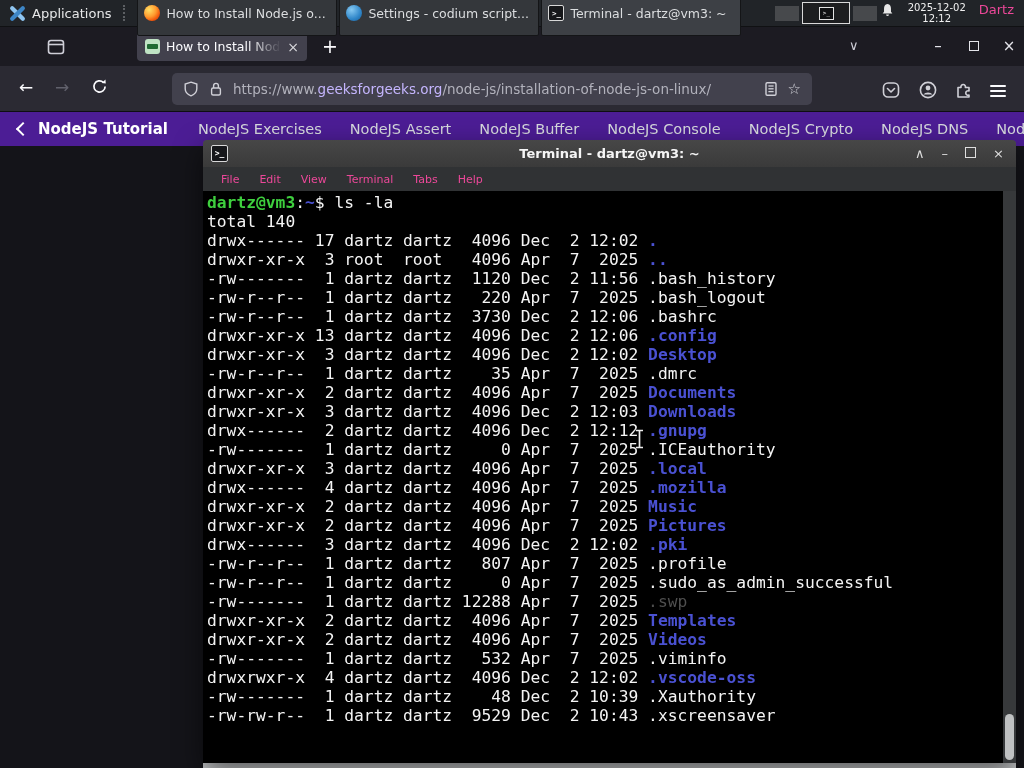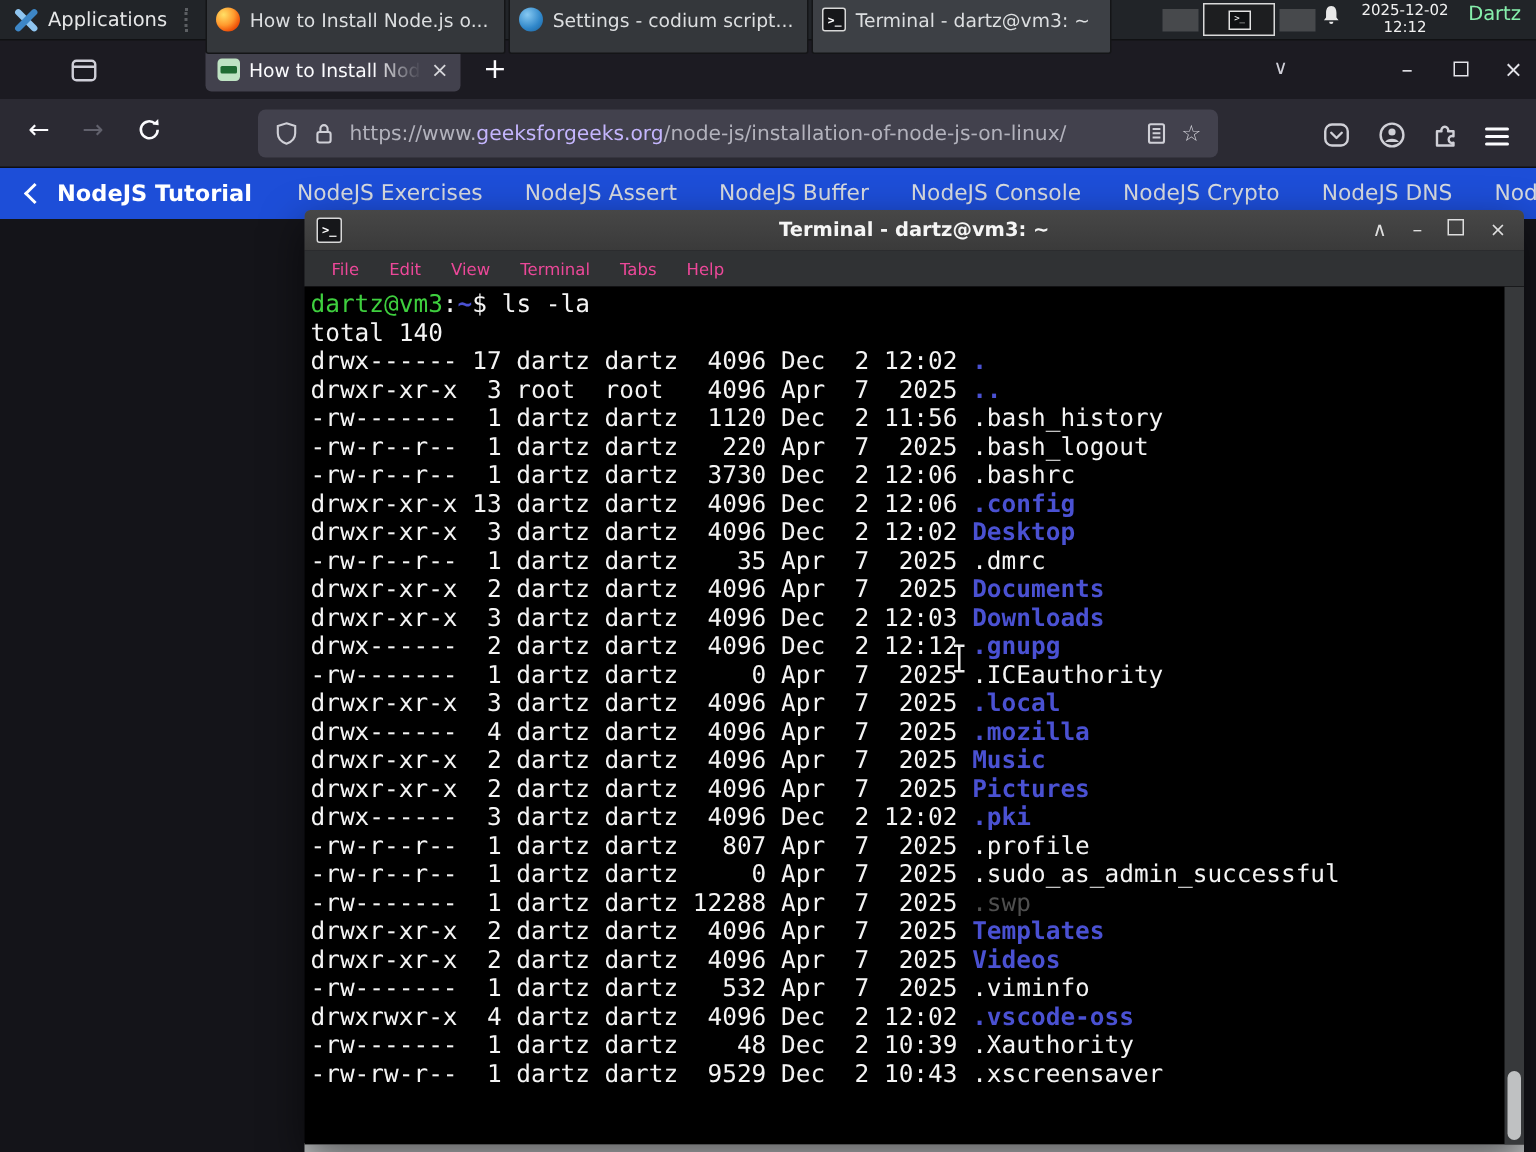--- a/index.html
+++ b/index.html
@@ -28,21 +28,21 @@
     font-family:"DejaVu Sans Mono",monospace;font-size:7.5px;font-weight:bold;display:flex;
     align-items:center;justify-content:center;box-sizing:border-box;}
   .pager{display:flex;align-items:center;gap:3px;margin-left:34px;}
   .pager-cell{width:24px;height:15px;background:#47494c;}
   .pager-cell.active{width:46px;height:20px;background:#1d1e20;border:1px solid #d9d9d9;
     display:flex;align-items:center;justify-content:center;}
   .mini-term{width:13px;height:11px;background:#101113;border:1px solid #e3e3e3;color:#fff;
     font-family:"DejaVu Sans Mono",monospace;font-size:6px;line-height:9px;text-align:center;}
   .tray{margin-left:auto;display:flex;gap:13px;padding-right:10px;}
   .clock{text-align:center;font-size:10px;line-height:11px;color:#f0f0f0;}
-  .user{font-size:13px;color:#86efac;}
+  .user{font-size:13px;color:#ec4899;}
 
   
   .tabbar{position:absolute;left:0;top:27px;width:1024px;height:39px;background:#1c1b22;z-index:10;}
   .ffview{position:absolute;left:46px;top:10px;width:20px;height:20px;}
   .tab{position:absolute;left:137px;top:5px;width:170px;height:29px;background:#42414d;border-radius:4px;
     display:flex;align-items:center;gap:6px;padding:0 8px;box-sizing:border-box;color:#fbfbfe;font-size:12.5px;}
   .favicon{width:15px;height:15px;border-radius:3px;background:#bfe3c4;position:relative;flex:none;}
   .favicon::after{content:"";position:absolute;left:2px;top:5px;right:2px;height:5px;background:#1f6b33;border-radius:1px;}
   .tab-title{flex:1;white-space:nowrap;overflow:hidden;
     -webkit-mask-image:linear-gradient(90deg,#000 72%,transparent);mask-image:linear-gradient(90deg,#000 72%,transparent);}
@@ -67,21 +67,21 @@
   .icon16{width:16px;height:16px;flex:none;}
   .star{font-size:15px;color:#d0d0d7;flex:none;line-height:16px;}
   .tool-icon{position:absolute;top:14px;width:20px;height:20px;}
   .ti-pocket{left:881px;}
   .ti-account{left:918px;}
   .ti-ext{left:954px;}
   .ti-menu{left:990px;top:16px;}
   .burger{display:block;width:16px;height:2px;background:#fbfbfe;margin:3px 0;border-radius:1px;}
 
   
-  .subnav{position:absolute;left:0;top:112px;width:1024px;height:34px;background:#1d4ed8;z-index:10;
+  .subnav{position:absolute;left:0;top:112px;width:1024px;height:34px;background:#4c1d95;z-index:10;
     display:flex;align-items:center;color:#d7dade;font-size:14.5px;}
   .chev{width:8px;height:8px;border:solid #fff;border-width:2.5px 2.5px 0 0;display:inline-block;flex:none;}
   .chev.left{transform:rotate(-135deg);margin-left:18px;}
   .subnav-back{font-weight:bold;color:#ffffff;font-size:15px;margin-left:10px;white-space:nowrap;}
   .subnav-items{display:flex;align-items:center;gap:28px;margin-left:30px;}
   .subnav-item{white-space:nowrap;}
 
   
   .termwin{position:absolute;left:203px;top:140px;width:813px;height:623px;z-index:20;
     box-shadow:0 10px 28px rgba(0,0,0,.55);border-radius:4px 4px 0 0;}
@@ -93,21 +93,21 @@
   .tb-btn{color:#dedede;font-size:13px;line-height:27px;}
   .maxbox2{display:inline-block;width:9px;height:9px;border:1.5px solid #dedede;}
   .menubar{position:absolute;left:0;top:27px;right:0;height:24px;background:#303234;
     display:flex;align-items:center;padding-left:8px;}
   .menu-item{padding:0 10px;font-size:11px;color:#ec4899;}
   .termbody{position:absolute;left:0;top:51px;right:0;bottom:0;background:#000;overflow:hidden;}
   .output{padding:2px 0 0 4px;font-family:"DejaVu Sans Mono",monospace;font-size:16.3px;
     line-height:19px;color:#f4f4f4;}
   .tline{white-space:pre;}
   .c-f{color:#f4f4f4;}
-  .c-g{color:#3ecf3e;font-weight:normal;margin-top:20px;}
+  .c-g{color:#3ecf3e;font-weight:bold;margin-top:20px;}
   .c-b{color:#4a51d2;font-weight:bold;}
   .c-d{color:#4f4f4f;}
   .term-scroll{position:absolute;top:0;right:0;bottom:0;width:13px;background:#37393b;}
   .term-thumb{position:absolute;left:2px;right:2px;bottom:3px;height:46px;background:#bfc1c2;border-radius:5px;}
 
   
   .ibeam{position:absolute;left:634px;top:429px;z-index:60;filter:drop-shadow(0 0 1px #000);}
 </style>
 </head>
 <body>

